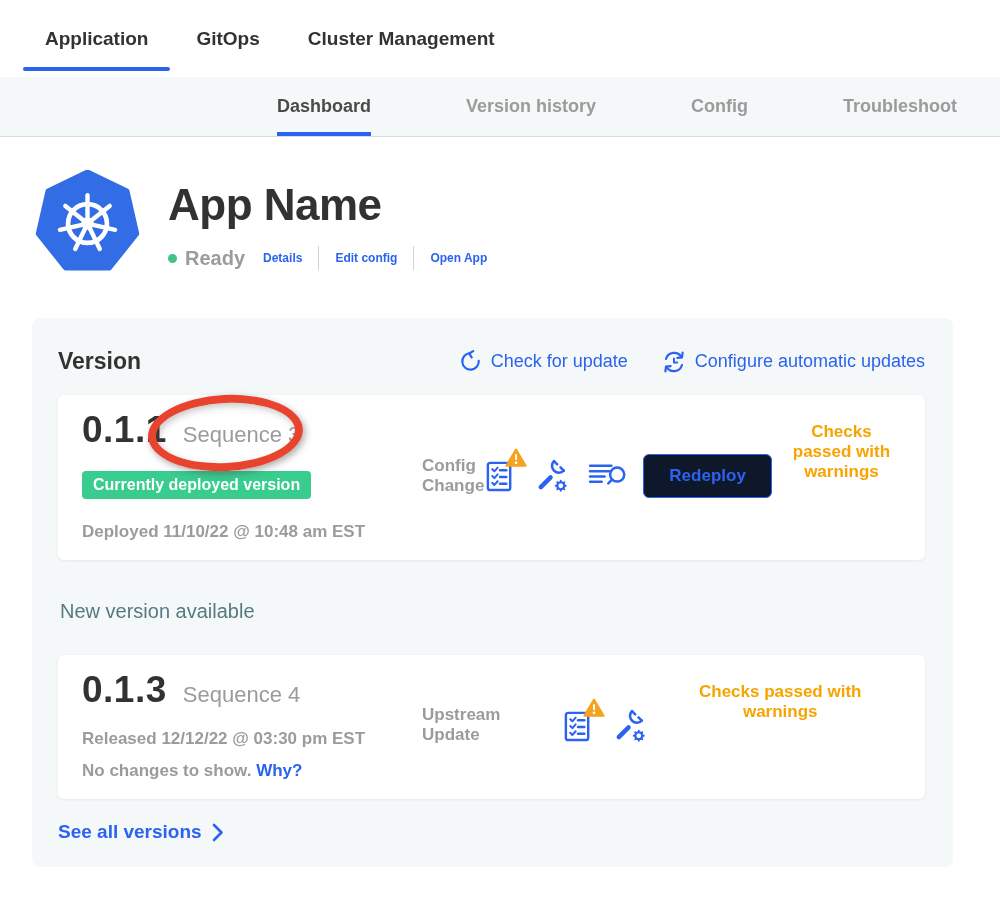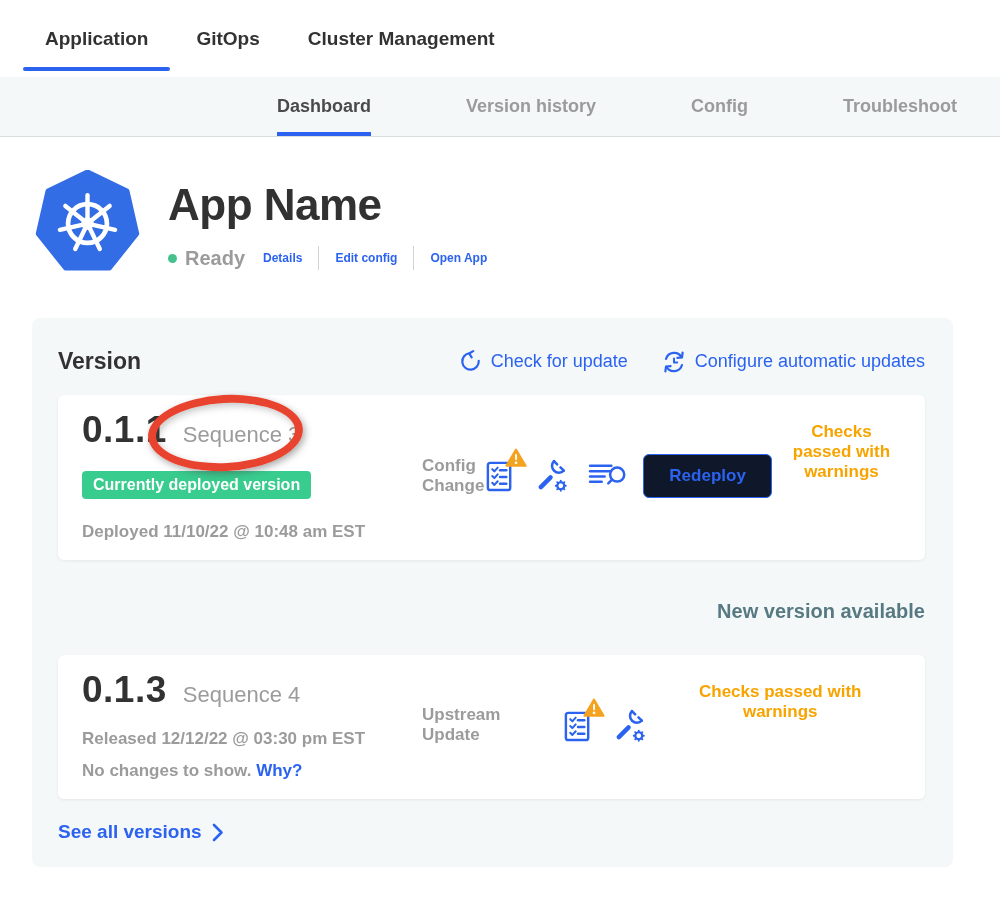--- a/index.html
+++ b/index.html
@@ -64,21 +64,21 @@
   .vrow2 { margin-top:13px; text-align:center; padding-left:10px;
     font-size:17px; font-weight:700; color:#f7a400; }
 
   .btn { font-size:17px; font-weight:700; border-radius:6px; cursor:pointer;
     font-family:inherit; }
   .btn-outline { margin-left:16px; background:#0f172a; color:#2b63f0;
     border:1.5px solid #2b63f0; padding:11px 25px; }
   .btn-solid { margin-left:16px; background:#2b63f0; color:#fff; border:none;
     padding:12px 29px; box-shadow:0 2px 4px rgba(43,99,240,.3); }
 
-  .new-version-heading { margin:40px 0 0 2px; font-size:20px; font-weight:700; color:#577981;text-align:right; }
+  .new-version-heading { margin:40px 0 0 2px; font-size:20px; font-weight:400; color:#577981; }
   .card2 { margin-top:32px; }
   .see-all { margin-top:22px; display:inline-flex; align-items:center; gap:10px;
     font-size:19px; font-weight:700; color:#2b63f0; cursor:pointer; }
 
   
   .annotation-ellipse { position:absolute; left:66px; top:-14px; width:155px; height:76px;
     border:8px solid #e8432e; border-radius:50%; transform:rotate(-3deg); z-index:5;
     box-shadow:2px 3px 7px rgba(70,70,70,.45), inset 2px 3px 7px rgba(70,70,70,.3);
     pointer-events:none; }
 

